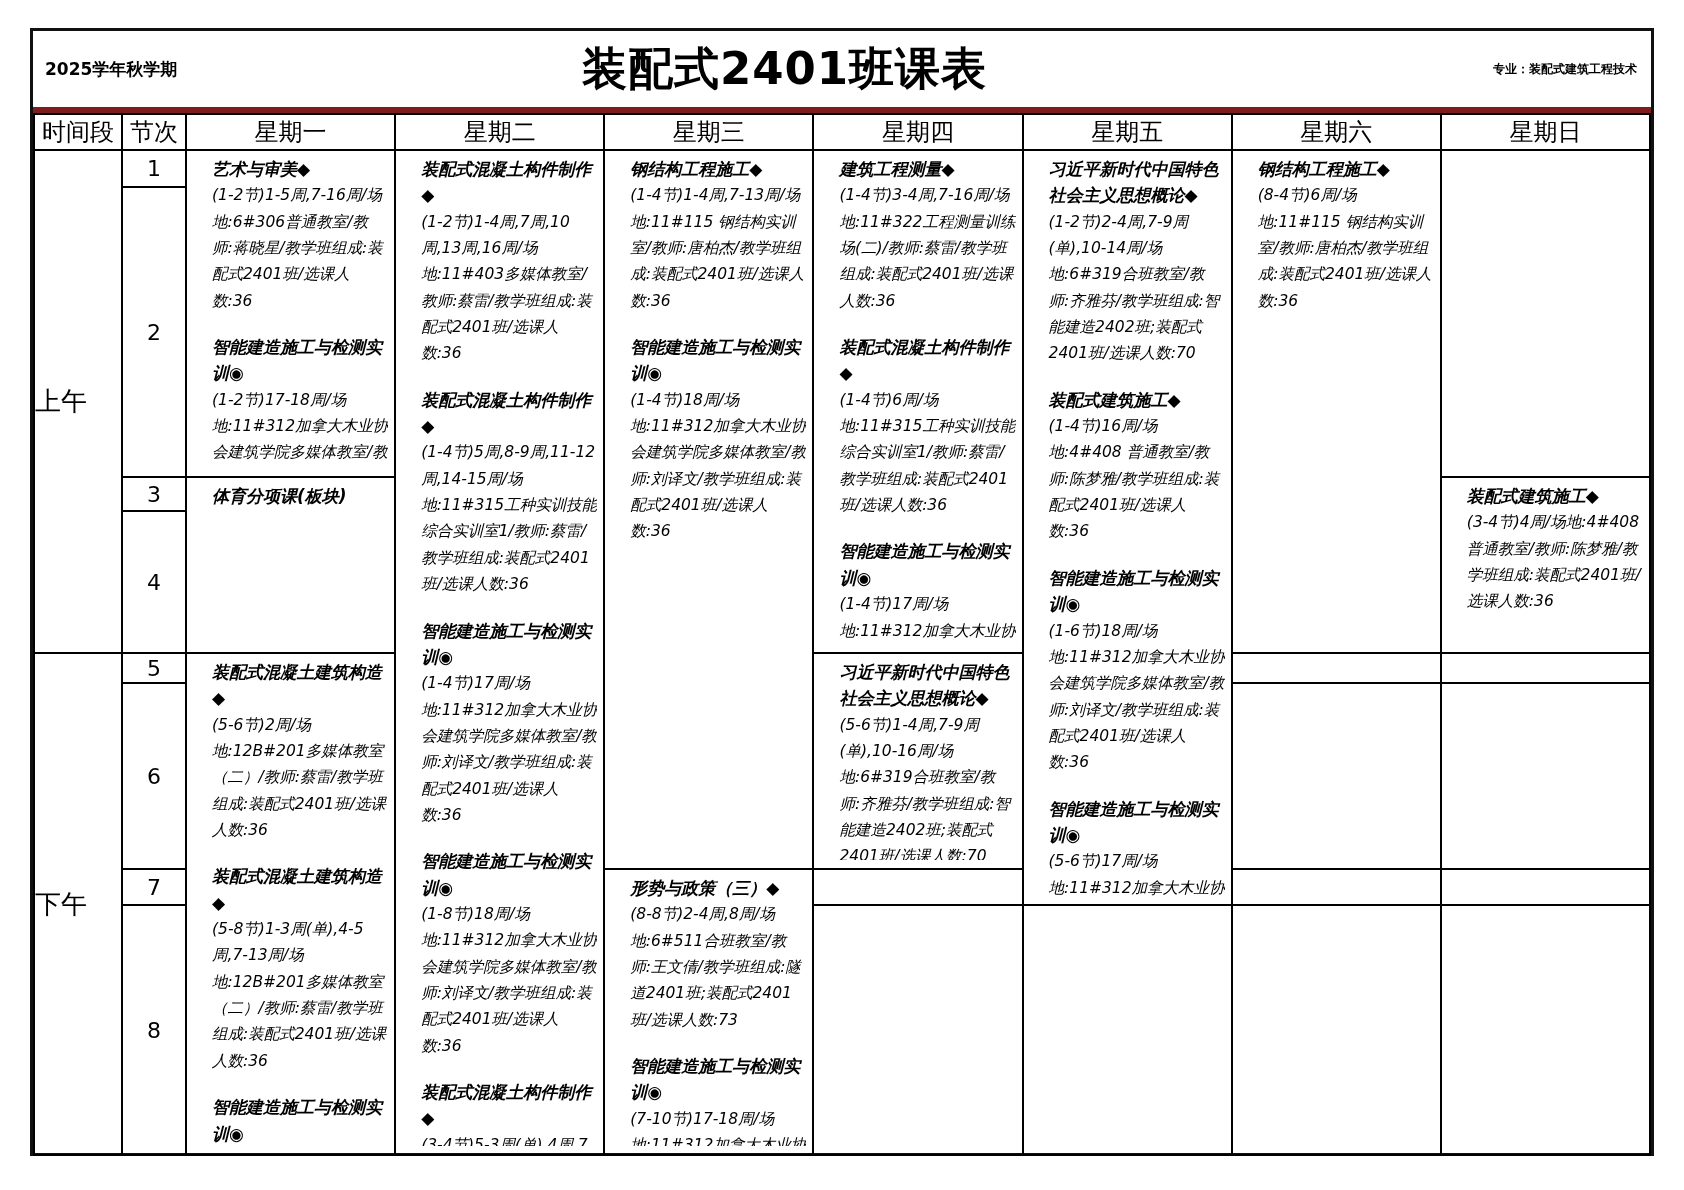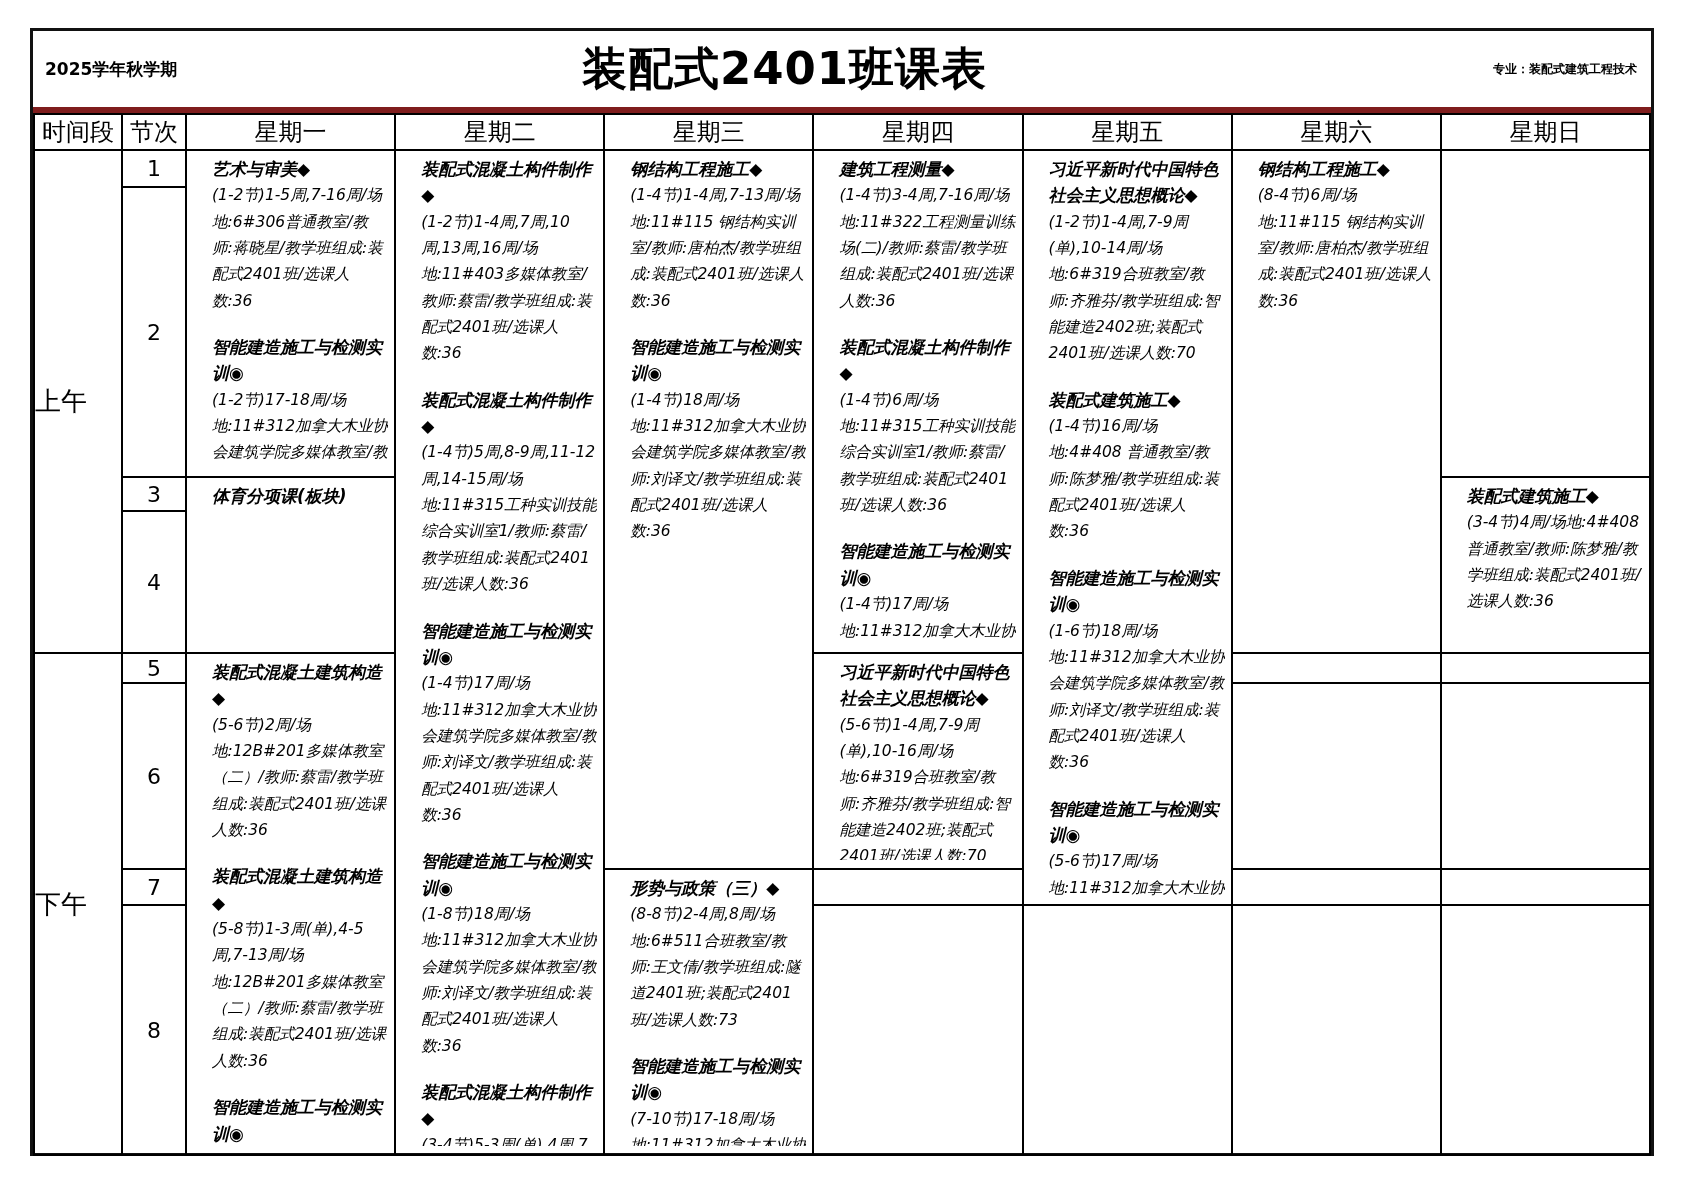--- a/index.html
+++ b/index.html
@@ -133,21 +133,21 @@
           <div class="course">
             <div class="course-title">智能建造施工与检测实训◉</div>
             <div class="course-detail">(1-4节)17周/场地:11#312加拿大木业协会建筑学院多媒体教室/教师:刘译文/教学班组成:装配式2401班/选课人数:36</div>
           </div>
         </div>
       </td>
       <td rowspan="7">
         <div class="cw h-p17">
           <div class="course">
             <div class="course-title">习近平新时代中国特色社会主义思想概论◆</div>
-            <div class="course-detail">(1-2节)1-4周,7-9周(单),10-14周/场地:6#319合班教室/教师:齐雅芬/教学班组成:智能建造2402班;装配式2401班/选课人数:70</div>
+            <div class="course-detail">(1-2节)2-4周,7-9周(单),10-14周/场地:6#319合班教室/教师:齐雅芬/教学班组成:智能建造2402班;装配式2401班/选课人数:70</div>
           </div>
           <div class="course">
             <div class="course-title">装配式建筑施工◆</div>
             <div class="course-detail">(1-4节)16周/场地:4#408 普通教室/教师:陈梦雅/教学班组成:装配式2401班/选课人数:36</div>
           </div>
           <div class="course">
             <div class="course-title">智能建造施工与检测实训◉</div>
             <div class="course-detail">(1-6节)18周/场地:11#312加拿大木业协会建筑学院多媒体教室/教师:刘译文/教学班组成:装配式2401班/选课人数:36</div>
           </div>
           <div class="course">

